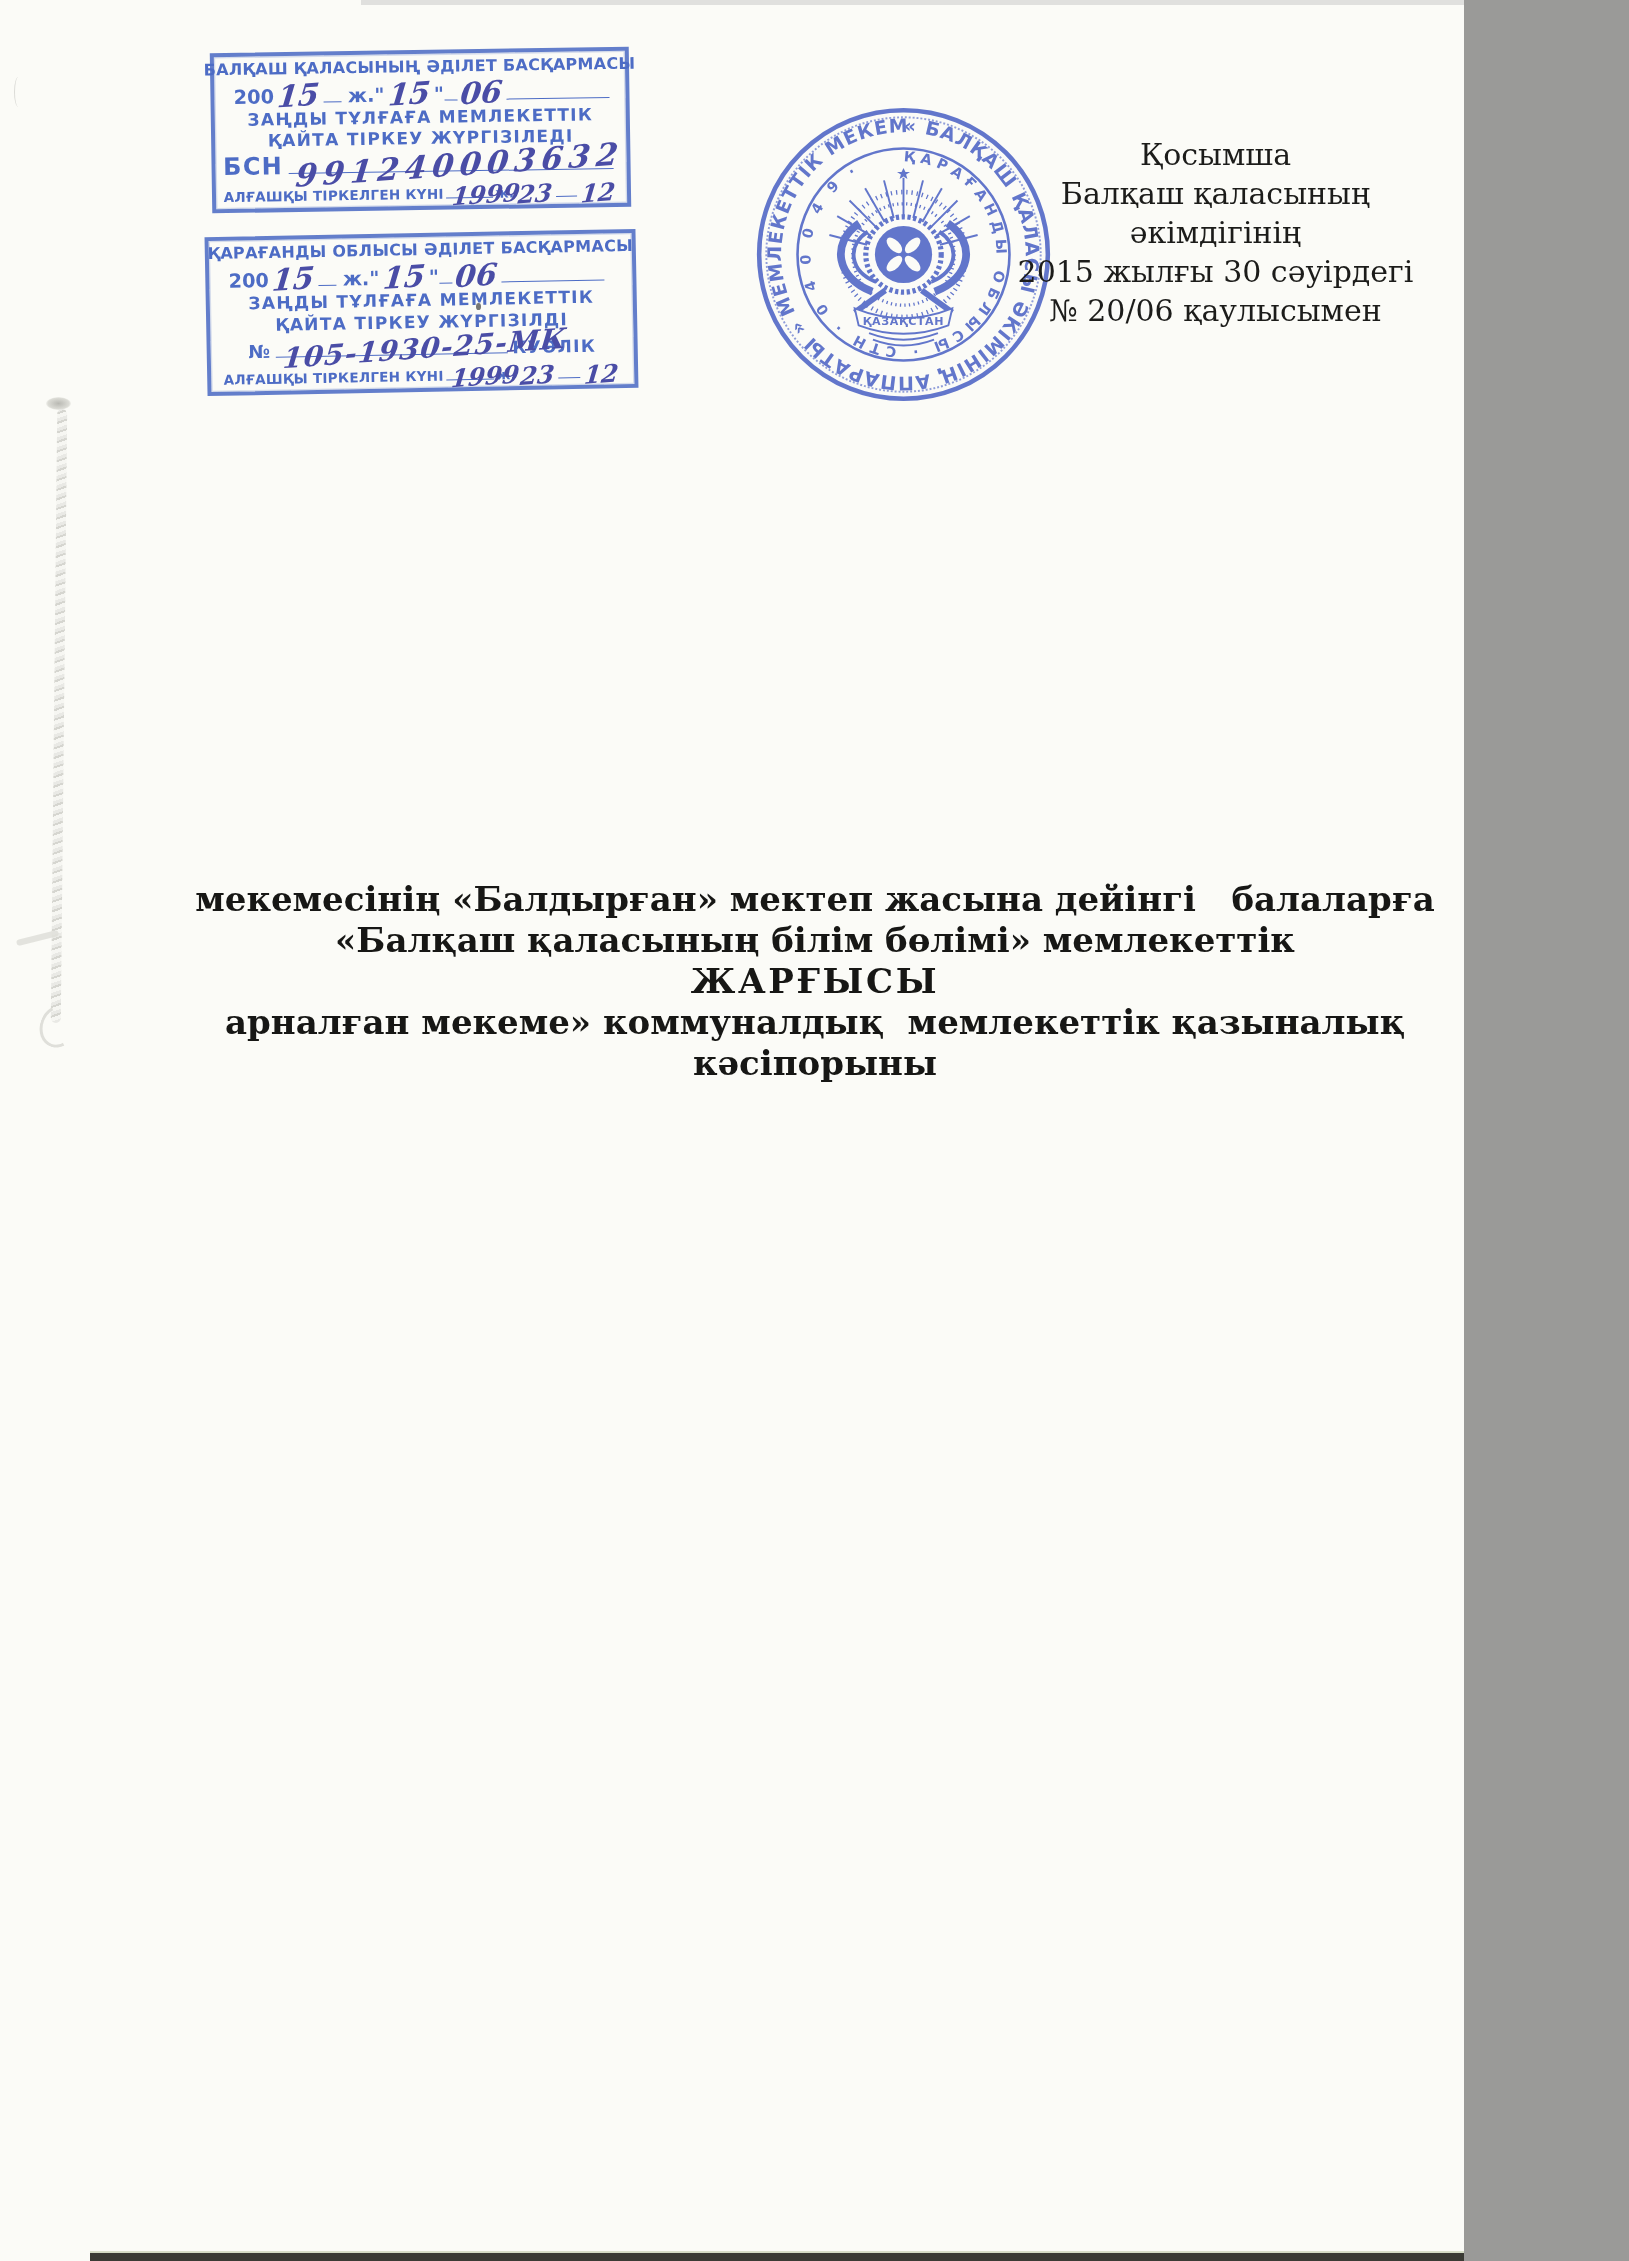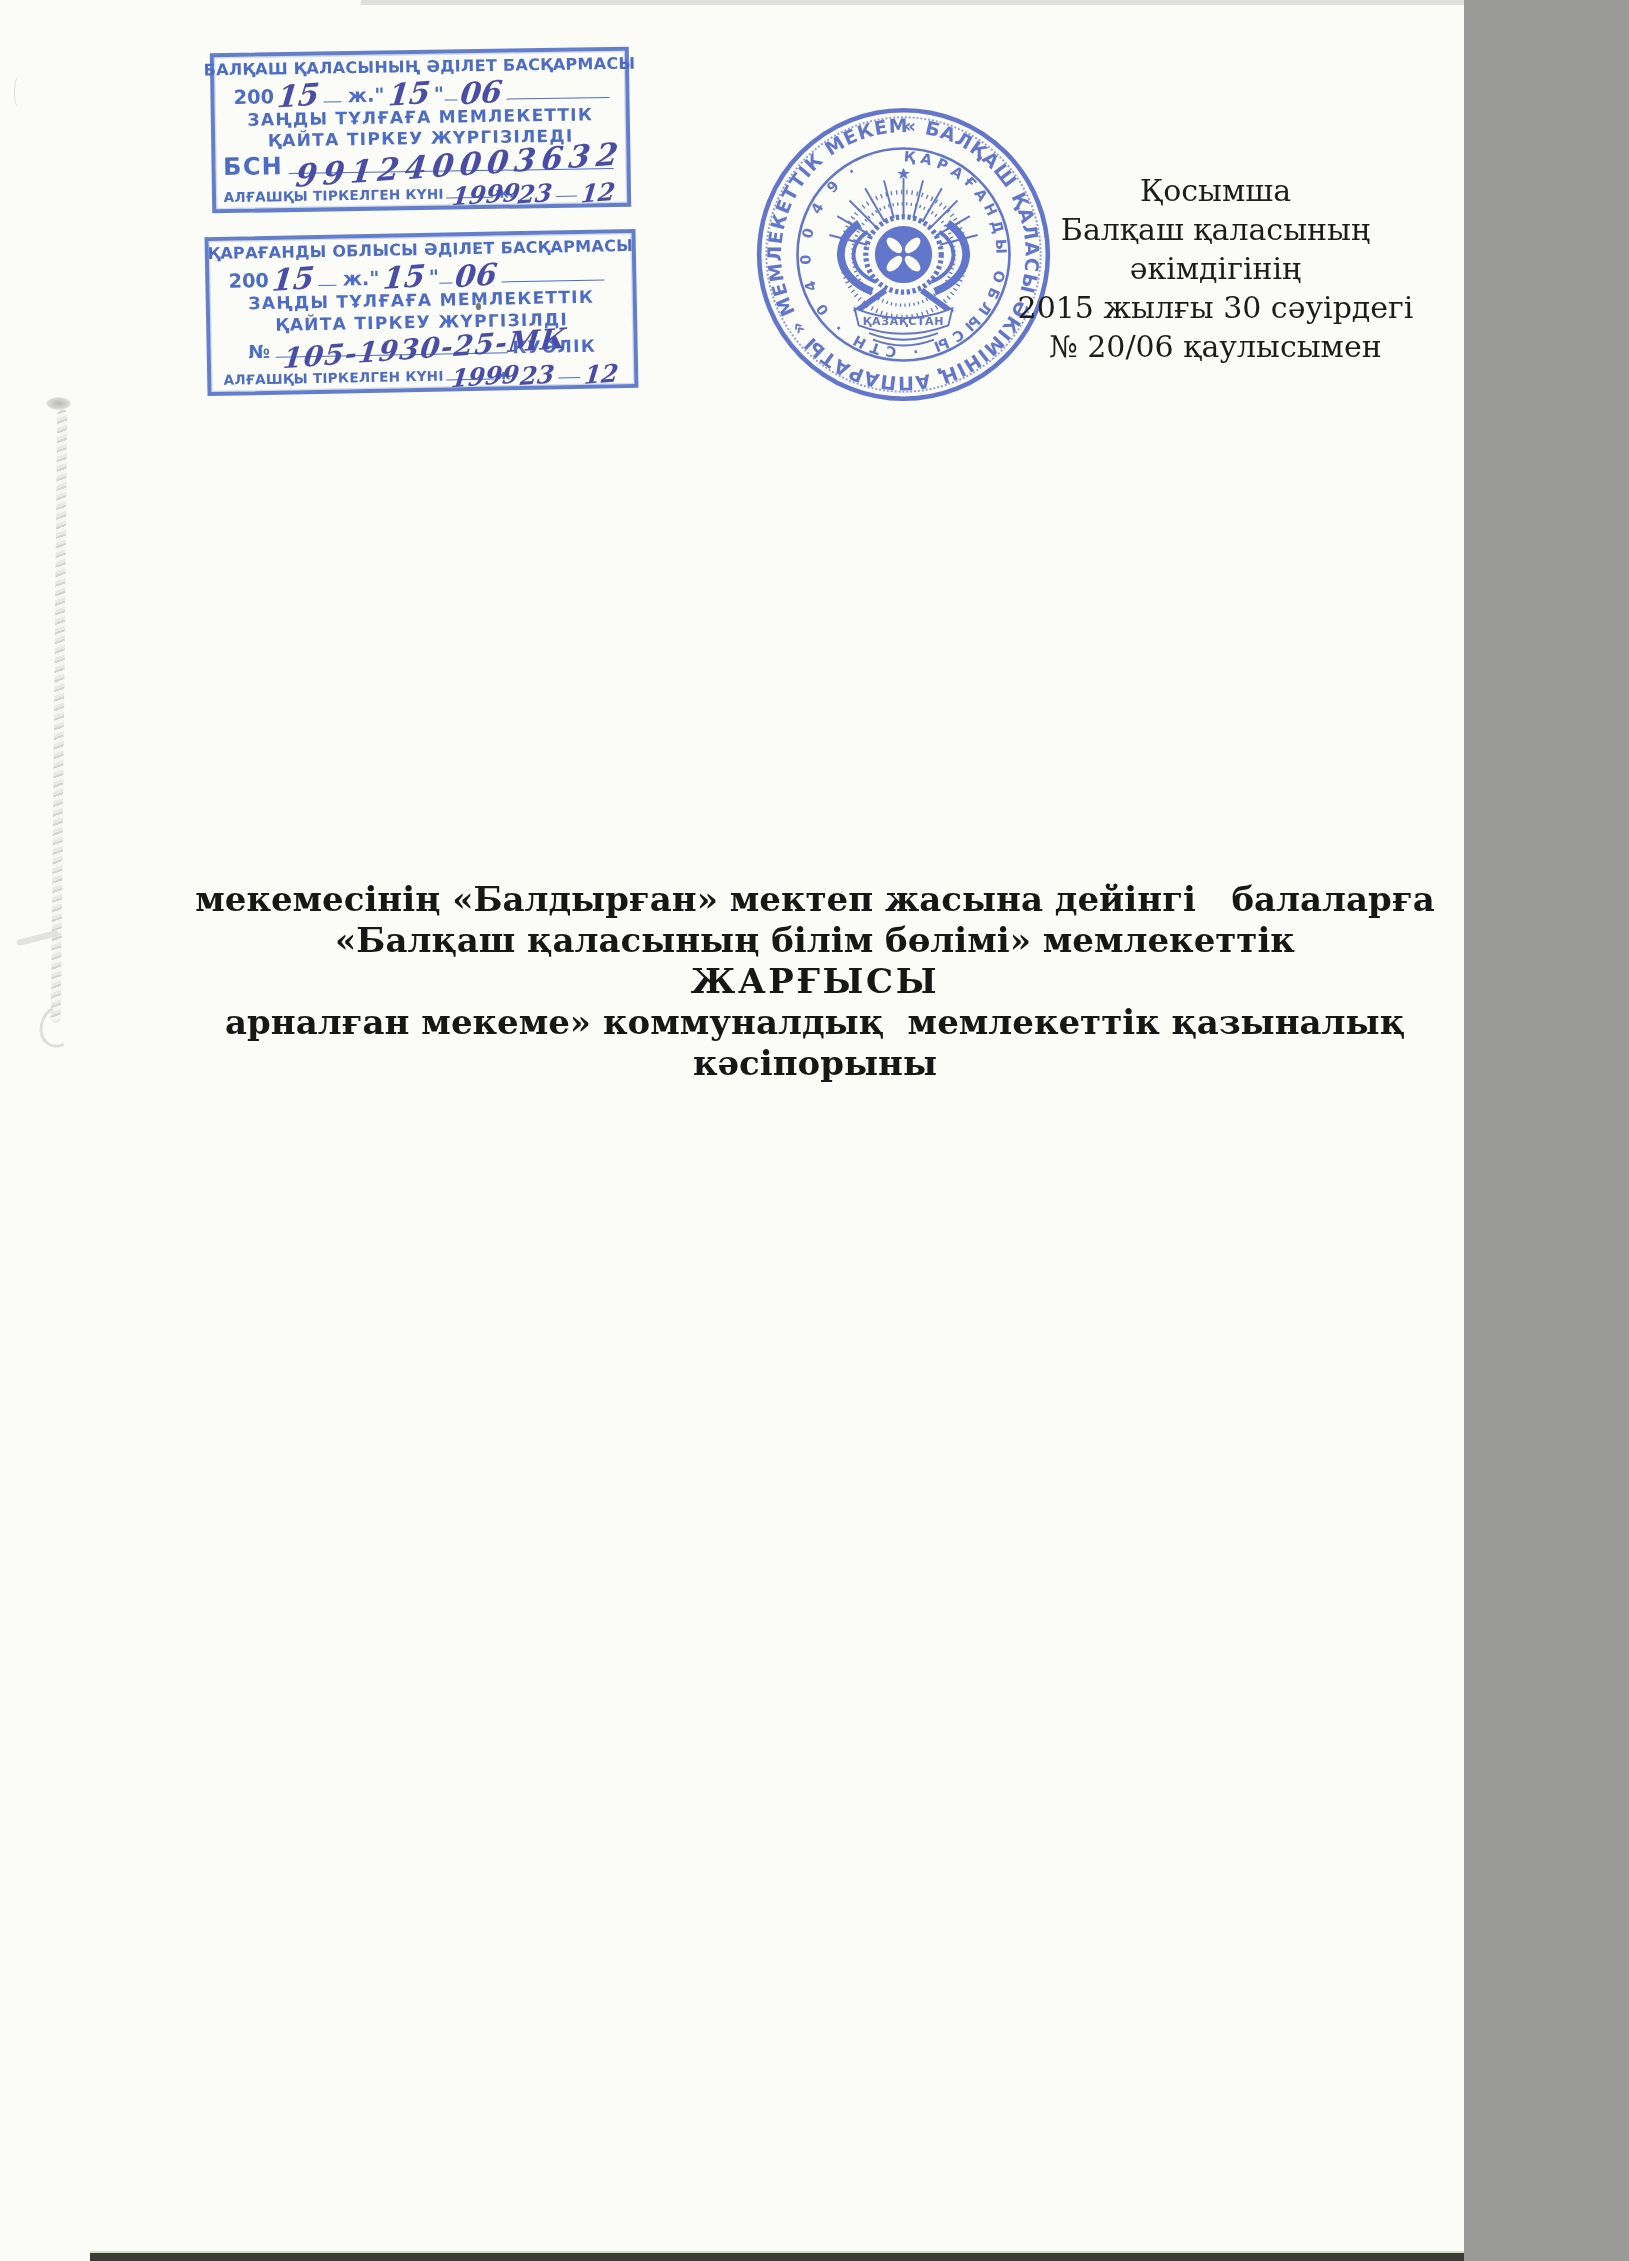--- a/index.html
+++ b/index.html
@@ -102,21 +102,20 @@
   .seal-svg text{font-family:"DejaVu Sans",sans-serif;font-weight:bold;fill:var(--seal);}
   .ring-outer-text{font-size:29px;letter-spacing:1.5px;}
   .ring-inner-text{font-size:22px;letter-spacing:8px;}
   .seal-banner-text{font-size:17px;letter-spacing:1px;text-anchor:middle;}
   
   .approval{
     position:absolute;left:980px;top:135px;width:471px;
     text-align:center;color:var(--ink);
     font-family:"DejaVu Serif",serif;font-size:30px;line-height:39px;
     z-index:3;
-    margin-top:36px;
   }
   .title-block{
     position:absolute;left:170px;top:879px;width:1290px;
     text-align:center;color:#171715;
     font-family:"DejaVu Serif",serif;font-weight:bold;font-size:34px;line-height:41px;
     z-index:3;
   }
   .title-line{white-space:pre-wrap;}
   .title-main{letter-spacing:2.6px;}
 </style>

